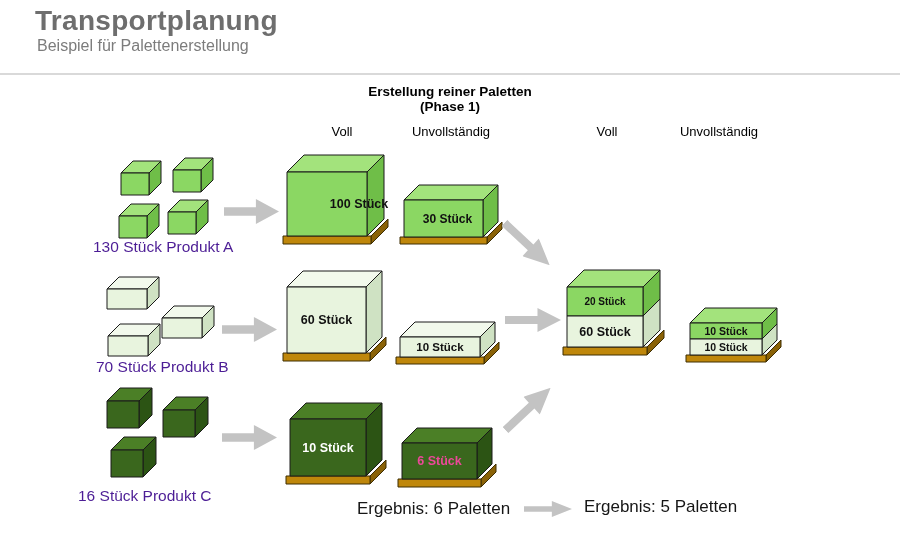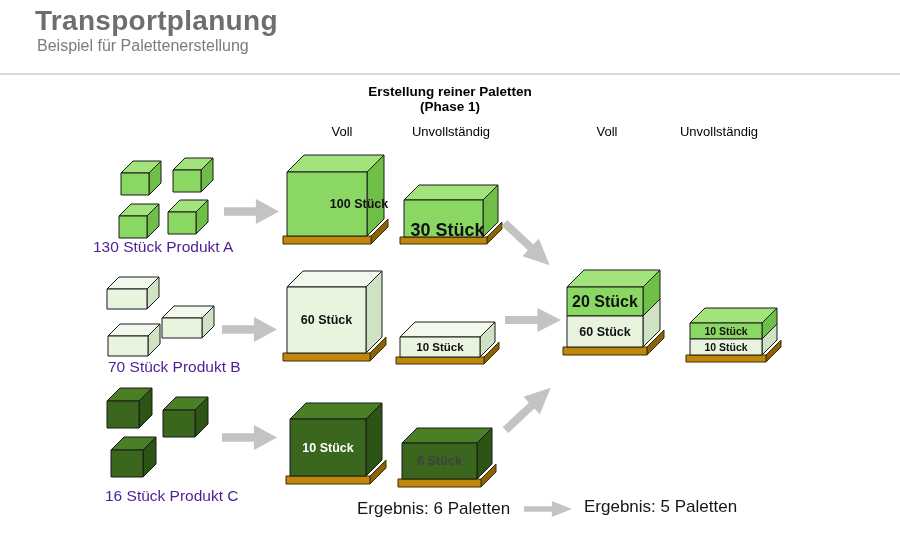--- a/index.html
+++ b/index.html
@@ -7,21 +7,21 @@
        font-family:"Liberation Sans",sans-serif;overflow:hidden;}
   .abs{position:absolute;}
   #title{left:35px;top:5px;font-size:28px;font-weight:bold;color:#6e6e6e;letter-spacing:.3px;}
   #subtitle{left:37px;top:37px;font-size:16px;color:#7c7c7c;text-align:center;}
   #rule{left:0;top:73px;width:900px;height:2px;background:#d9d9d9;}
   .phase-h{top:84px;width:240px;text-align:center;font-weight:bold;font-size:13.5px;color:#000;line-height:15px;}
   #ph1{left:330px;} #ph2{left:543px;}
   .col-h{top:124px;font-size:13px;color:#000;text-align:center;width:100px;}
   #voll1{left:292px;} #unvoll1{left:401px;} #voll2{left:557px;} #unvoll2{left:669px;}
   .prod-label{font-size:15.5px;color:#4c1d95;white-space:nowrap;}
-  #plA{left:93px;top:238px;} #plB{left:108px;top:358px;text-align:right;} #plC{left:105px;top:487px;}
+  #plA{left:93px;top:238px;} #plB{left:96px;top:358px;text-align:right;} #plC{left:78px;top:487px;}
   .result{font-size:17px;color:#161616;white-space:nowrap;}
   #res1{left:357px;top:499px;} #res2{left:584px;top:497px;}
   .box3d{position:absolute;}
   .box3d svg{display:block;overflow:visible;}
   .boxlabel{position:absolute;display:flex;align-items:center;justify-content:center;
             font-weight:bold;font-size:12.5px;white-space:nowrap;}
   .arrow{position:absolute;
          clip-path:polygon(0 33%,58% 33%,58% 0,100% 50%,58% 100%,58% 67%,0 67%);}
 </style>
 </head>
@@ -131,21 +131,21 @@
       <div class="boxlabel" style="left: 5px; top: 18px; width: 80px; height: 64px; color: rgb(17, 17, 17); font-size: 12.5px; margin-left: 32px;">100 Stück</div>
     </div>
     <div class="box3d" style="left: 399px; top: 184px;">
       <svg width="104" height="61">
         <polygon points="88,53 103,38 103,45 88,60" fill="#8a6207" stroke="#3e2e03" stroke-width="1" stroke-linejoin="round"></polygon>
         <polygon points="1,53 88,53 88,60 1,60" fill="#bf870b" stroke="#3e2e03" stroke-width="1" stroke-linejoin="round"></polygon>
         <polygon points="5,16 20,1 99,1 84,16" fill="#a3e37c" stroke="#1a1a1a" stroke-width="1" stroke-linejoin="round"></polygon>
         <polygon points="84,16 99,1 99,38 84,53" fill="#6fbe48" stroke="#1a1a1a" stroke-width="1" stroke-linejoin="round"></polygon>
         <polygon points="5,16 84,16 84,53 5,53" fill="#8bd763" stroke="#1a1a1a" stroke-width="1" stroke-linejoin="round"></polygon>
       </svg>
-      <div class="boxlabel" style="left: 5px; top: 16px; width: 87px; height: 37px; color: rgb(17, 17, 17); font-size: 18px; margin-top: 12px;">30 Stück</div>
+      <div class="boxlabel" style="left: 5px; top: 16px; width: 87px; height: 37px; color: rgb(17, 17, 17); font-size: 12px;">30 Stück</div>
     </div>
     <div class="box3d" style="left: 282px; top: 270px;">
       <svg width="105" height="92">
         <polygon points="88,83 104,67 104,75 88,91" fill="#8a6207" stroke="#3e2e03" stroke-width="1" stroke-linejoin="round"></polygon>
         <polygon points="1,83 88,83 88,91 1,91" fill="#bf870b" stroke="#3e2e03" stroke-width="1" stroke-linejoin="round"></polygon>
         <polygon points="5,17 21,1 100,1 84,17" fill="#f2f9ec" stroke="#1a1a1a" stroke-width="1" stroke-linejoin="round"></polygon>
         <polygon points="84,17 100,1 100,67 84,83" fill="#cfe2c3" stroke="#1a1a1a" stroke-width="1" stroke-linejoin="round"></polygon>
         <polygon points="5,17 84,17 84,83 5,83" fill="#e8f4de" stroke="#1a1a1a" stroke-width="1" stroke-linejoin="round"></polygon>
       </svg>
       <div class="boxlabel" style="left: 5px; top: 17px; width: 79px; height: 66px; color: rgb(17, 17, 17); font-size: 12.5px;">60 Stück</div>
@@ -171,33 +171,33 @@
       <div class="boxlabel" style="left: 5px; top: 17px; width: 76px; height: 57px; color: rgb(255, 255, 255); font-size: 12.5px;">10 Stück</div>
     </div>
     <div class="box3d" style="left: 397px; top: 427px;">
       <svg width="100" height="61">
         <polygon points="84,52 99,37 99,45 84,60" fill="#8a6207" stroke="#3e2e03" stroke-width="1" stroke-linejoin="round"></polygon>
         <polygon points="1,52 84,52 84,60 1,60" fill="#bf870b" stroke="#3e2e03" stroke-width="1" stroke-linejoin="round"></polygon>
         <polygon points="5,16 20,1 95,1 80,16" fill="#4b7f26" stroke="#1a1a1a" stroke-width="1" stroke-linejoin="round"></polygon>
         <polygon points="80,16 95,1 95,37 80,52" fill="#2c5414" stroke="#1a1a1a" stroke-width="1" stroke-linejoin="round"></polygon>
         <polygon points="5,16 80,16 80,52 5,52" fill="#3a671d" stroke="#1a1a1a" stroke-width="1" stroke-linejoin="round"></polygon>
       </svg>
-      <div class="boxlabel" style="left: 5px; top: 16px; width: 75px; height: 36px; color: #404040; font-size: 12.5px; text-align: right;">6 Stück</div>
+      <div class="boxlabel" style="left: 5px; top: 16px; width: 75px; height: 36px; color: #ec4899; font-size: 12.5px; text-align: right;">6 Stück</div>
     </div>
     <div class="box3d" style="left: 562px; top: 269px;">
       <svg width="103" height="87">
         <polygon points="85,78 102,61 102,69 85,86" fill="#8a6207" stroke="#3e2e03" stroke-width="1" stroke-linejoin="round"></polygon>
         <polygon points="1,78 85,78 85,86 1,86" fill="#bf870b" stroke="#3e2e03" stroke-width="1" stroke-linejoin="round"></polygon>
         <polygon points="5,18 22,1 98,1 81,18" fill="#a3e37c" stroke="#1a1a1a" stroke-width="1" stroke-linejoin="round"></polygon>
         <polygon points="81,18 98,1 98,30 81,47" fill="#6fbe48" stroke="#1a1a1a" stroke-width="1" stroke-linejoin="round"></polygon>
         <polygon points="5,18 81,18 81,47 5,47" fill="#8bd763" stroke="#1a1a1a" stroke-width="1" stroke-linejoin="round"></polygon>
         <polygon points="81,47 98,30 98,61 81,78" fill="#cfe2c3" stroke="#1a1a1a" stroke-width="1" stroke-linejoin="round"></polygon>
         <polygon points="5,47 81,47 81,78 5,78" fill="#e8f4de" stroke="#1a1a1a" stroke-width="1" stroke-linejoin="round"></polygon>
       </svg>
-      <div class="boxlabel" style="left: 5px; top: 18px; width: 76px; height: 29px; color: rgb(17, 17, 17); font-size: 16px;">20 Stück</div>
+      <div class="boxlabel" style="left: 5px; top: 18px; width: 76px; height: 29px; color: rgb(17, 17, 17); font-size: 10px;">20 Stück</div>
       <div class="boxlabel" style="left: 5px; top: 47px; width: 76px; height: 31px; color: rgb(17, 17, 17); font-size: 12.5px;">60 Stück</div>
     </div>
     <div class="box3d" style="left: 685px; top: 307px;">
       <svg width="97" height="56">
         <polygon points="81,48 96,33 96,40 81,55" fill="#8a6207" stroke="#3e2e03" stroke-width="1" stroke-linejoin="round"></polygon>
         <polygon points="1,48 81,48 81,55 1,55" fill="#bf870b" stroke="#3e2e03" stroke-width="1" stroke-linejoin="round"></polygon>
         <polygon points="5,16 20,1 92,1 77,16" fill="#a3e37c" stroke="#1a1a1a" stroke-width="1" stroke-linejoin="round"></polygon>
         <polygon points="77,16 92,1 92,17 77,32" fill="#6fbe48" stroke="#1a1a1a" stroke-width="1" stroke-linejoin="round"></polygon>
         <polygon points="5,16 77,16 77,32 5,32" fill="#8bd763" stroke="#1a1a1a" stroke-width="1" stroke-linejoin="round"></polygon>
         <polygon points="77,32 92,17 92,33 77,48" fill="#cfe2c3" stroke="#1a1a1a" stroke-width="1" stroke-linejoin="round"></polygon>

